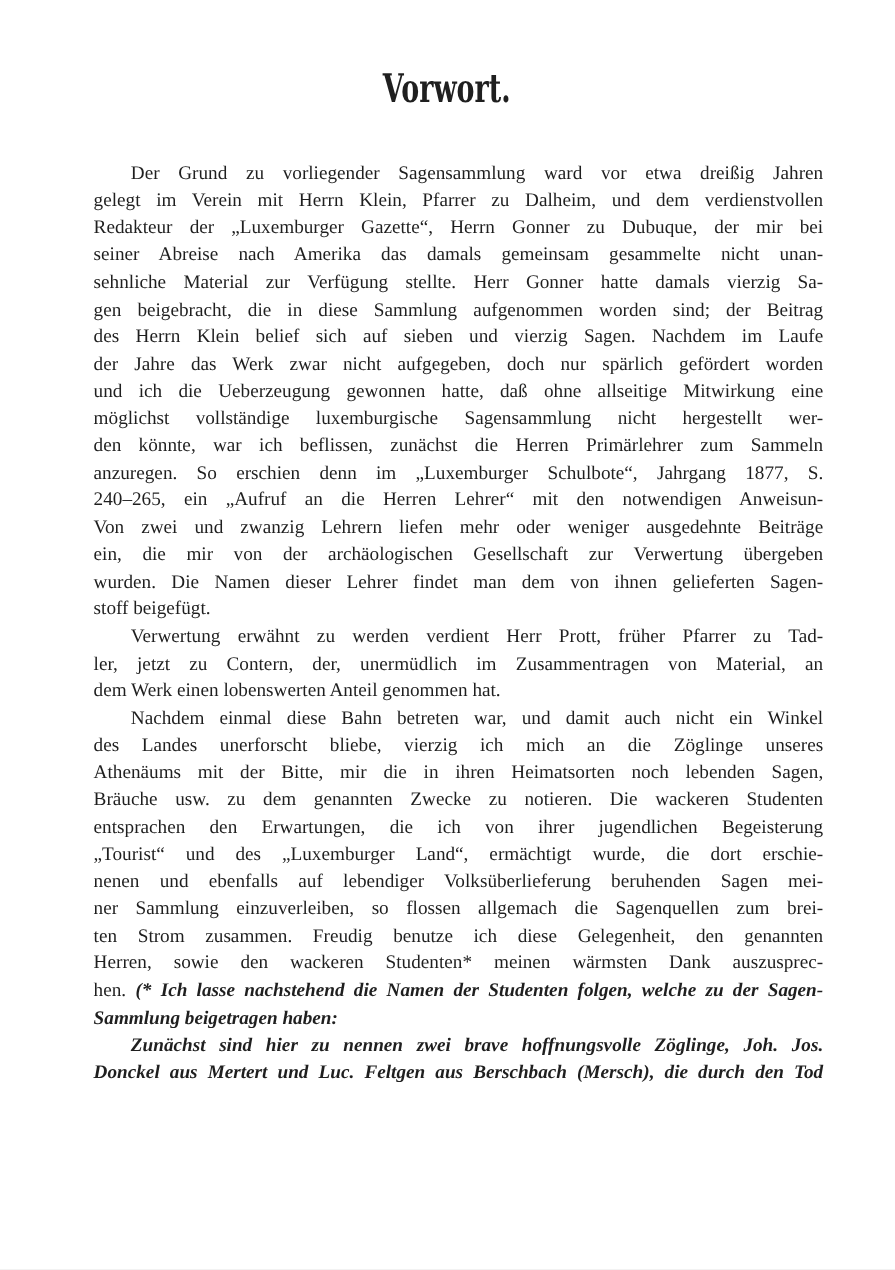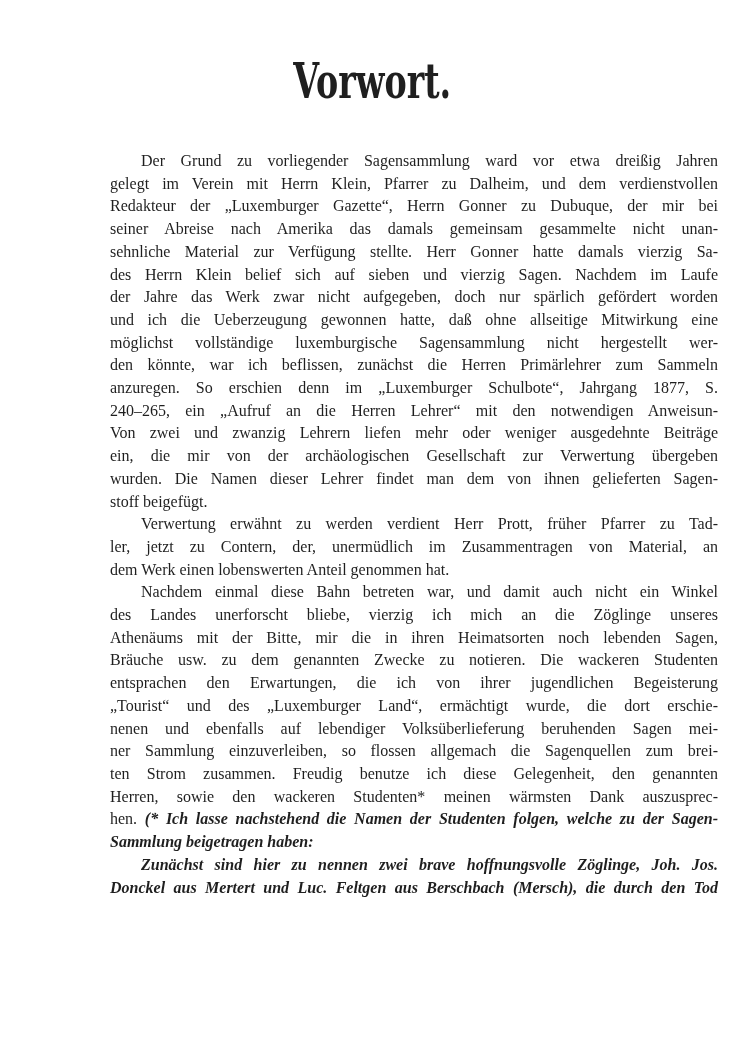--- a/index.html
+++ b/index.html
@@ -15,33 +15,33 @@
     background: #ffffff;
     box-sizing: border-box;
     padding-top: 57px;
     overflow: hidden;
     color: #1f1f1f;
     font-family: "Liberation Serif", "DejaVu Serif", serif;
   }
   .title {
     margin: 0 70px 0 69px;
     text-align: center;
-    font-size: 49px;
+    font-size: 33px;
     line-height: 1;
     font-weight: bold;
     font-family: "DejaVu Serif", "Liberation Serif", serif;
     white-space: nowrap;
   }
   .title-inner {
     display: inline-block;
     transform: scaleX(0.68);
     transform-origin: 50% 50%;
   }
   .body-text {
-    margin: 44px 69px 0 110px;
+    margin: 44px 69px 0 78px;
     width: 608px;
     font-size: 16px;
     line-height: 22.7px;
   }
   .line {
     text-align: justify;
     text-align-last: justify;
     text-justify: inter-word;
     white-space: normal;
   }
@@ -64,20 +64,21 @@
   <h1 class="title"><span class="title-inner">Vorwort.</span></h1>
 
   <div class="body-text">
 
     <div>
       <div class="line indent">Der Grund zu vorliegender Sagensammlung ward vor etwa dreißig Jahren</div>
       <div class="line">gelegt im Verein mit Herrn Klein, Pfarrer zu Dalheim, und dem verdienstvollen</div>
       <div class="line">Redakteur der „Luxemburger Gazette“, Herrn Gonner zu Dubuque, der mir bei</div>
       <div class="line">seiner Abreise nach Amerika das damals gemeinsam gesammelte nicht unan-</div>
       <div class="line">sehnliche Material zur Verfügung stellte. Herr Gonner hatte damals vierzig Sa-</div>
+      <div class="line">gen beigebracht, die in diese Sammlung aufgenommen worden sind; der Beitrag</div>
       <div class="line">des Herrn Klein belief sich auf sieben und vierzig Sagen. Nachdem im Laufe</div>
       <div class="line">der Jahre das Werk zwar nicht aufgegeben, doch nur spärlich gefördert worden</div>
       <div class="line">und ich die Ueberzeugung gewonnen hatte, daß ohne allseitige Mitwirkung eine</div>
       <div class="line">möglichst vollständige luxemburgische Sagensammlung nicht hergestellt wer-</div>
       <div class="line">den könnte, war ich beflissen, zunächst die Herren Primärlehrer zum Sammeln</div>
       <div class="line">anzuregen. So erschien denn im „Luxemburger Schulbote“, Jahrgang 1877, S.</div>
       <div class="line">240–265, ein „Aufruf an die Herren Lehrer“ mit den notwendigen Anweisun-</div>
       <div class="line">Von zwei und zwanzig Lehrern liefen mehr oder weniger ausgedehnte Beiträge</div>
       <div class="line">ein, die mir von der archäologischen Gesellschaft zur Verwertung übergeben</div>
       <div class="line">wurden. Die Namen dieser Lehrer findet man dem von ihnen gelieferten Sagen-</div>

